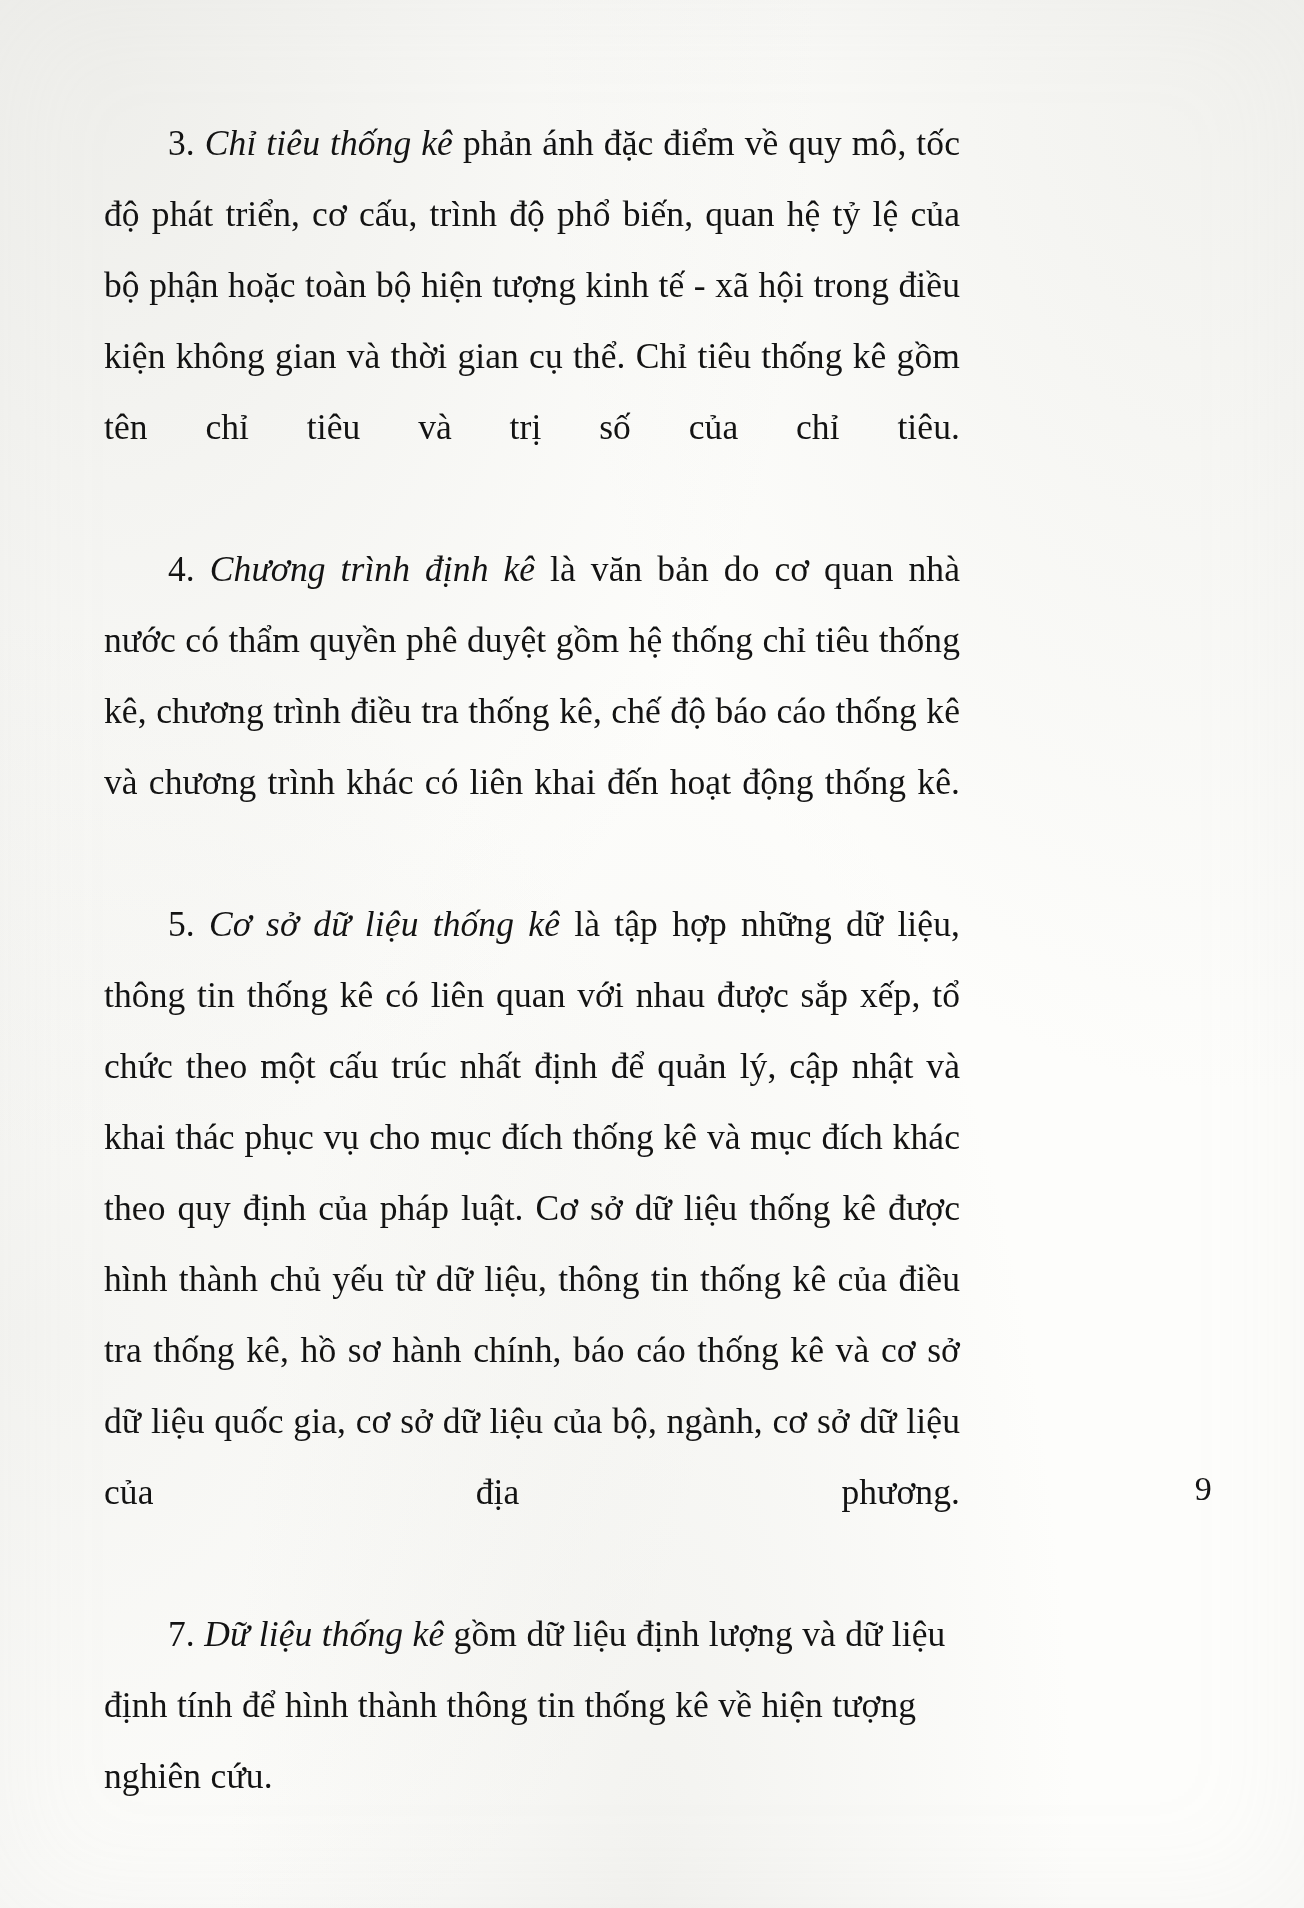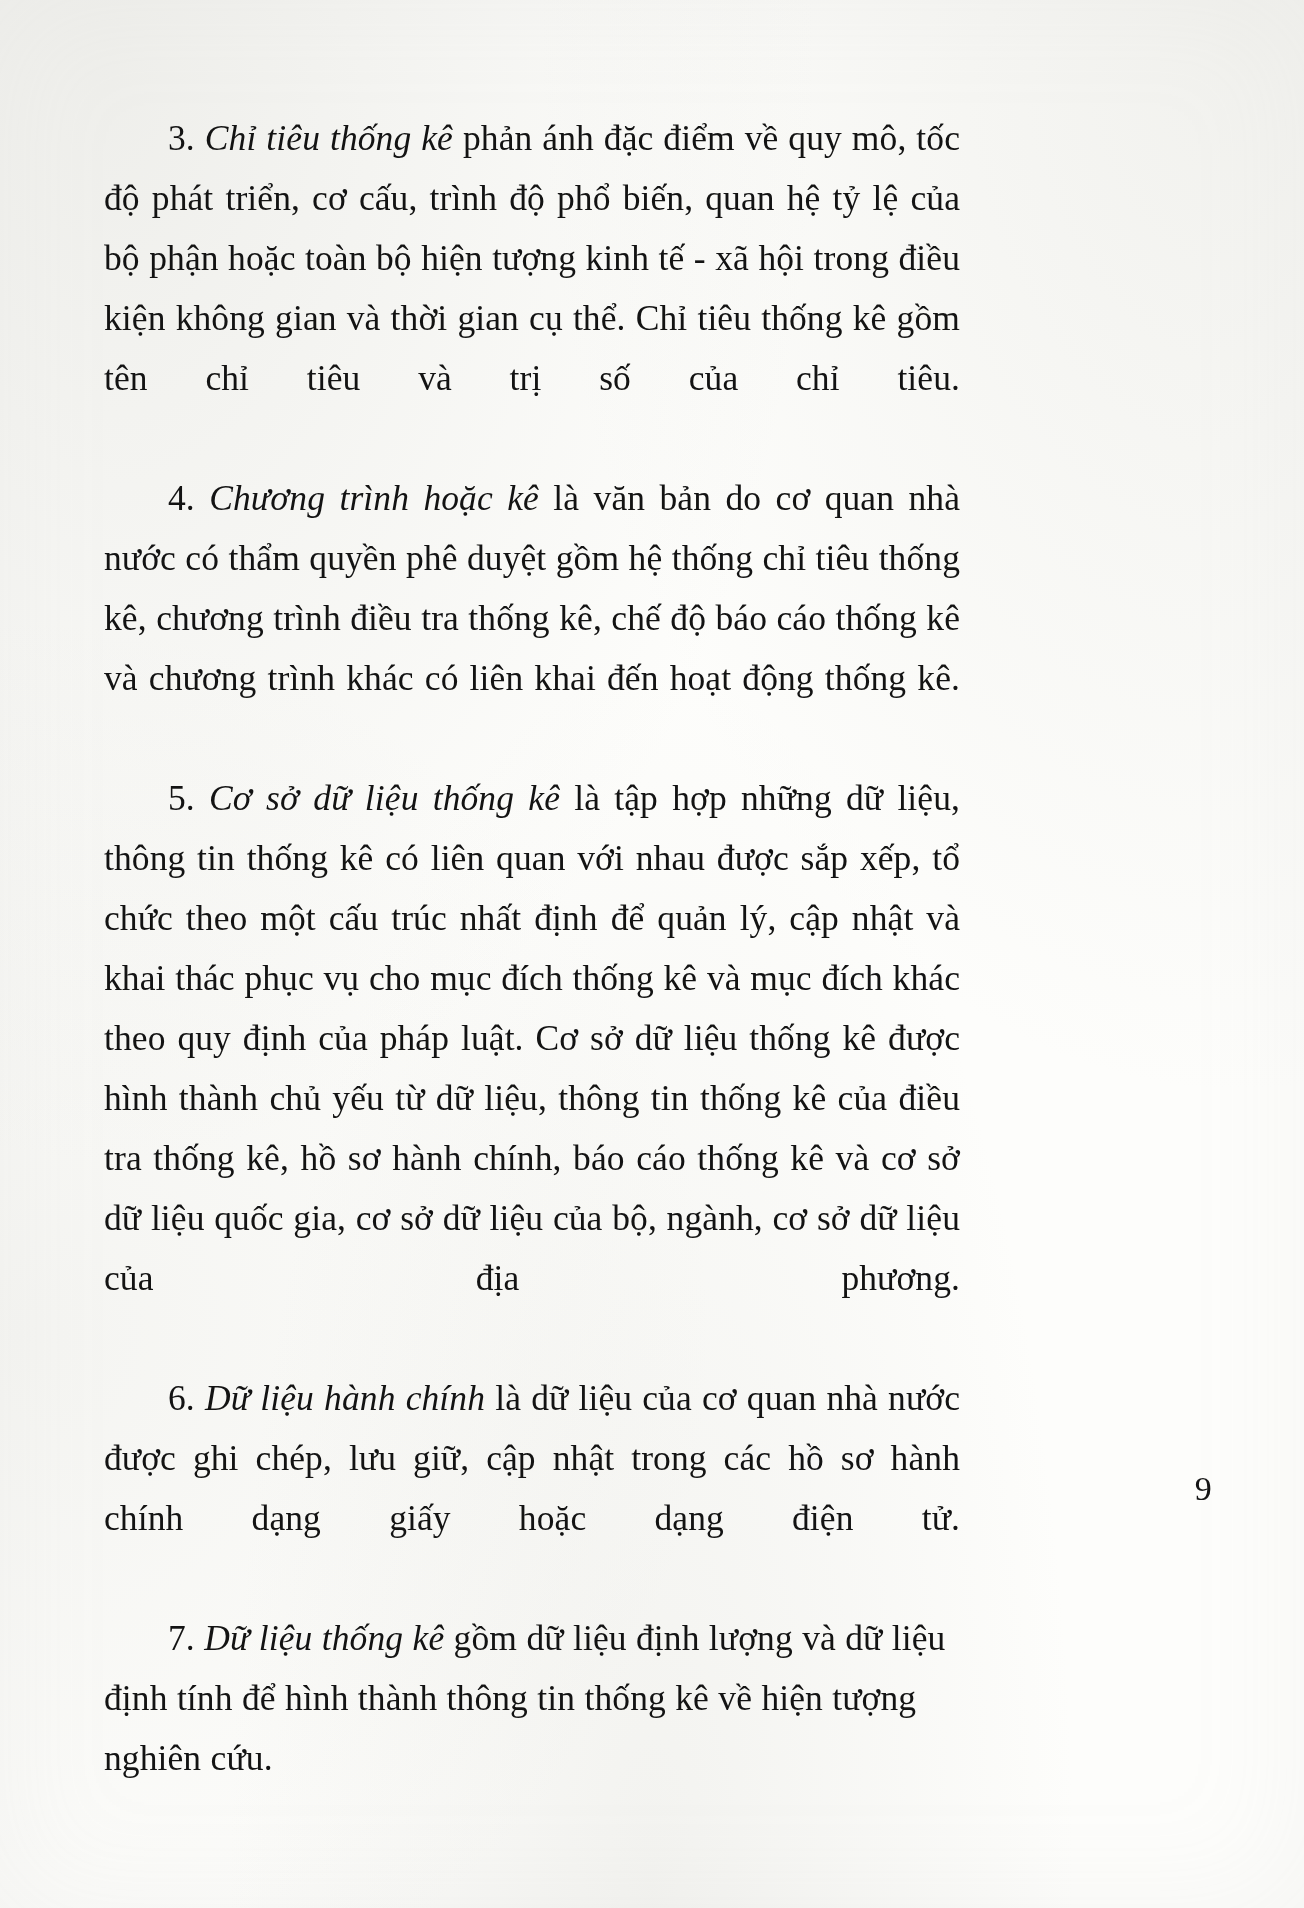--- a/index.html
+++ b/index.html
@@ -36,21 +36,21 @@
     position: absolute;
     left: 104px;
     top: 108px;
     width: 856px;
   }
 
   p.para {
     margin: 0;
     font-family: "Liberation Serif", "DejaVu Serif", serif;
     font-size: 35.5px;
-    line-height: 60px;
+    line-height: 71px;
     color: #131313;
     text-align: justify;
     text-justify: inter-word;
     text-indent: 64px;
     letter-spacing: 0.1px;
     word-spacing: 0.4px;
   }
 
   p.para:last-of-type {
     text-align: left;
@@ -85,25 +85,24 @@
 <body>
 
 <div class="page">
 
   <div class="scan-grain"></div>
 
   <div class="text-block">
 
     <p class="para"><span class="clause-num">3.</span> <span class="term">Chỉ tiêu thống kê</span><span> phản ánh đặc điểm về quy mô, tốc độ phát triển, cơ cấu, trình độ phổ biến, quan hệ tỷ lệ của bộ phận hoặc toàn bộ hiện tượng kinh tế - xã hội trong điều kiện không gian và thời gian cụ thể. Chỉ tiêu thống kê gồm tên chỉ tiêu và trị số của chỉ tiêu.</span></p>
 
-    <p class="para"><span class="clause-num">4.</span> <span class="term">Chương trình hoặc kê</span><span> là văn bản do cơ quan nhà nước có thẩm quyền phê duyệt gồm hệ thống chỉ tiêu thống kê, chương trình điều tra thống kê, chế độ báo cáo thống kê và chương trình khác có liên khai đến hoạt động thống kê.</span></p>
+    <p class="para"><span class="clause-num">4.</span> <span class="term">Chương trình định kê</span><span> là văn bản do cơ quan nhà nước có thẩm quyền phê duyệt gồm hệ thống chỉ tiêu thống kê, chương trình điều tra thống kê, chế độ báo cáo thống kê và chương trình khác có liên khai đến hoạt động thống kê.</span></p>
 
     <p class="para"><span class="clause-num">5.</span> <span class="term">Cơ sở dữ liệu thống kê</span><span> là tập hợp những dữ liệu, thông tin thống kê có liên quan với nhau được sắp xếp, tổ chức theo một cấu trúc nhất định để quản lý, cập nhật và khai thác phục vụ cho mục đích thống kê và mục đích khác theo quy định của pháp luật. Cơ sở dữ liệu thống kê được hình thành chủ yếu từ dữ liệu, thông tin thống kê của điều tra thống kê, hồ sơ hành chính, báo cáo thống kê và cơ sở dữ liệu quốc gia, cơ sở dữ liệu của bộ, ngành, cơ sở dữ liệu của địa phương.</span></p>
 
-    <p class="para"><span class="clause-num">6.</span> <span class="term">Dữ liệu hành chính</span><span> là dữ liệu của cơ quan nhà nước được ghi chép, lưu giữ, cập nhật trong các hồ sơ hành chính dạng giấy hoặc dạng điện tử.</span></p>
 
     <p class="para"><span class="clause-num">7.</span> <span class="term">Dữ liệu thống kê</span><span> gồm dữ liệu định lượng và dữ liệu định tính để hình thành thông tin thống kê về hiện tượng nghiên cứu.</span></p>
 
   </div>
 
   <div class="page-number">9</div>
 
 </div>
 
 </body></html>

